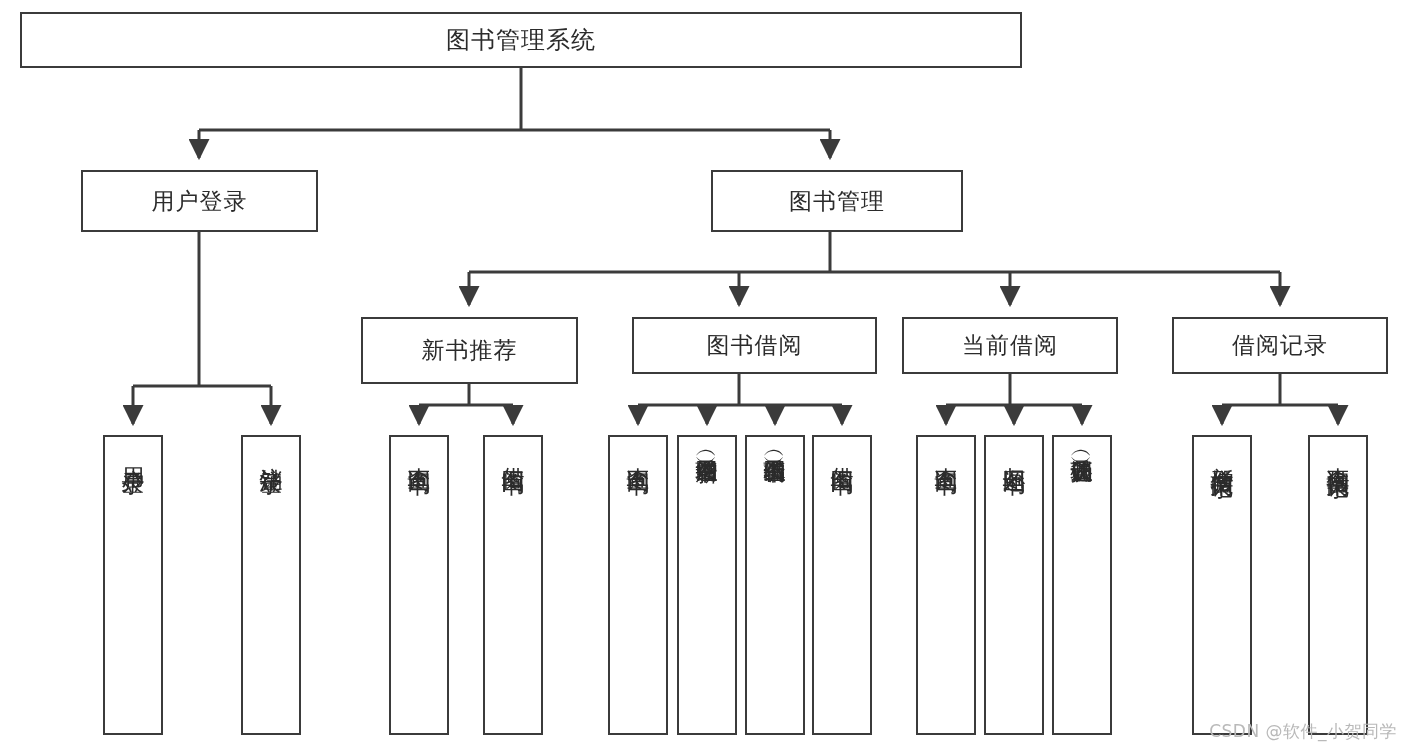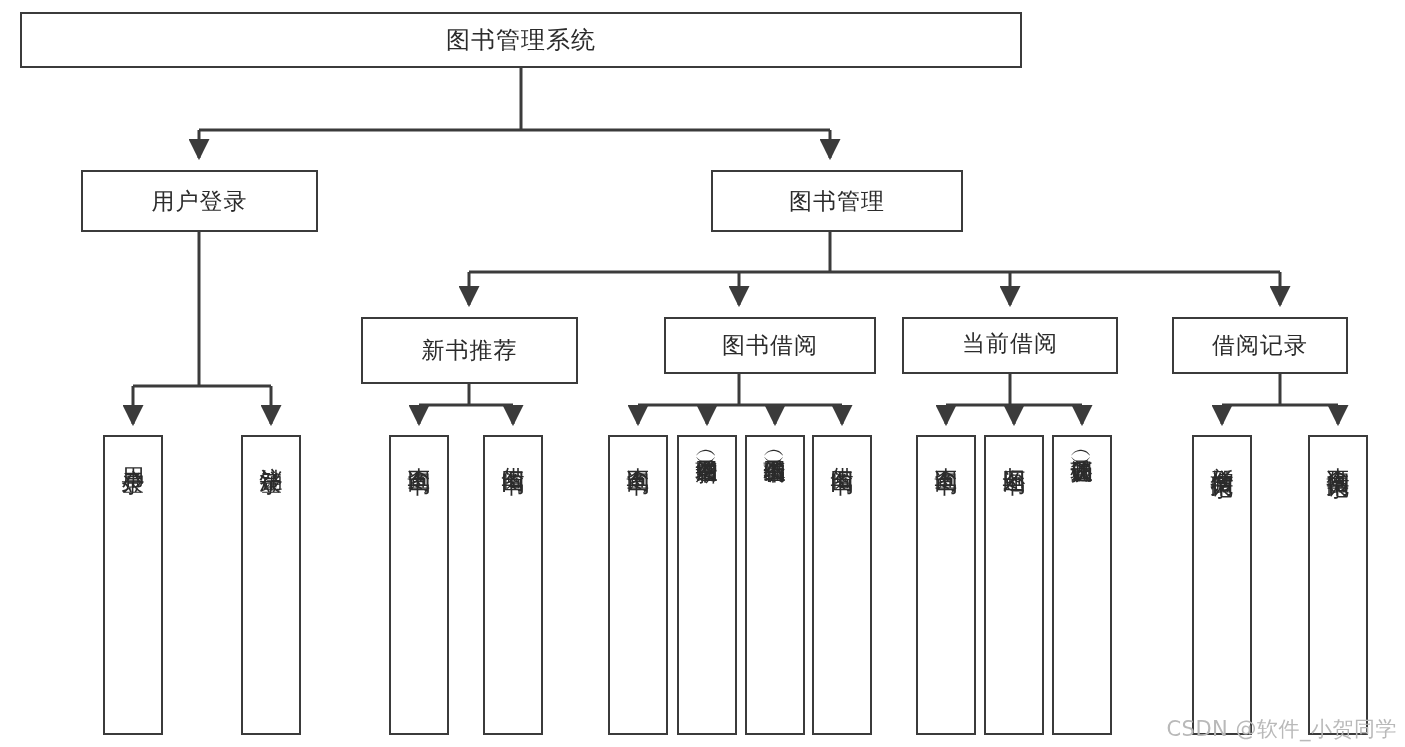--- a/index.html
+++ b/index.html
@@ -47,21 +47,21 @@
     white-space:nowrap;
   }
   
   .v-node.tall{padding-top:6px;}
   .v-node.tall .lbl{font-size:22px;letter-spacing:0px;line-height:1.05;}
 
   .watermark{
     position:absolute;
     right:8px;
     bottom:4px;
-    font-size:21px;
+    font-size:17px;
     color:#b9b9b9;
     letter-spacing:0.5px;
     white-space:nowrap;
   }
 </style>
 </head>
 <body>
 
 <div id="canvas">
 
@@ -124,29 +124,29 @@
   </div>
 
   <div class="node h-node" style="left:711px;top:170px;width:252px;height:62px;">
     <span class="lbl">图书管理</span>
   </div>
 
   <div class="node h-node" style="left:361px;top:317px;width:217px;height:67px;">
     <span class="lbl">新书推荐</span>
   </div>
 
-  <div class="node h-node" style="left:664px;top:317px;width:212px;height:57px;">
+  <div class="node h-node" style="left:632px;top:317px;width:245px;height:57px;">
     <span class="lbl">图书借阅</span>
   </div>
 
-  <div class="node h-node" style="left:902px;top:317px;width:216px;height:57px;font-family:Liberation Mono, monospace;">
+  <div class="node h-node" style="left:902px;top:317px;width:216px;height:57px;">
     <span class="lbl">当前借阅</span>
   </div>
 
-  <div class="node h-node" style="left:1172px;top:317px;width:176px;height:57px;">
+  <div class="node h-node" style="left:1172px;top:317px;width:216px;height:57px;">
     <span class="lbl">借阅记录</span>
   </div>
 
   <div class="node v-node" style="left:103px;top:435px;width:60px;height:300px;">
     <span class="lbl">用户登录</span>
   </div>
 
   <div class="node v-node" style="left:241px;top:435px;width:60px;height:300px;">
     <span class="lbl">注销登录</span>
   </div>

